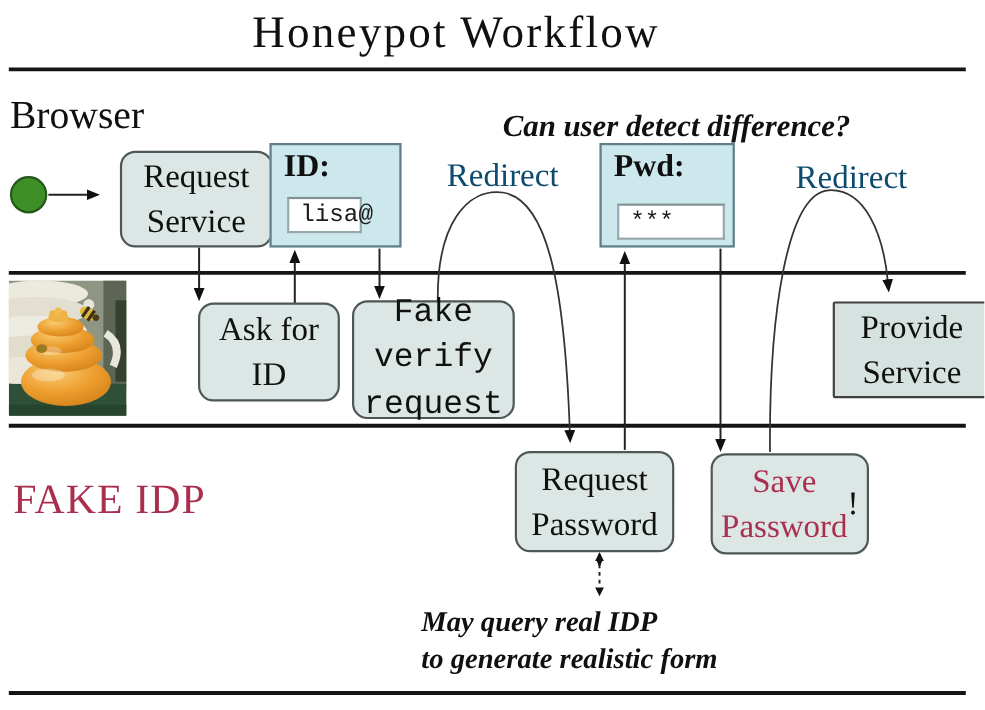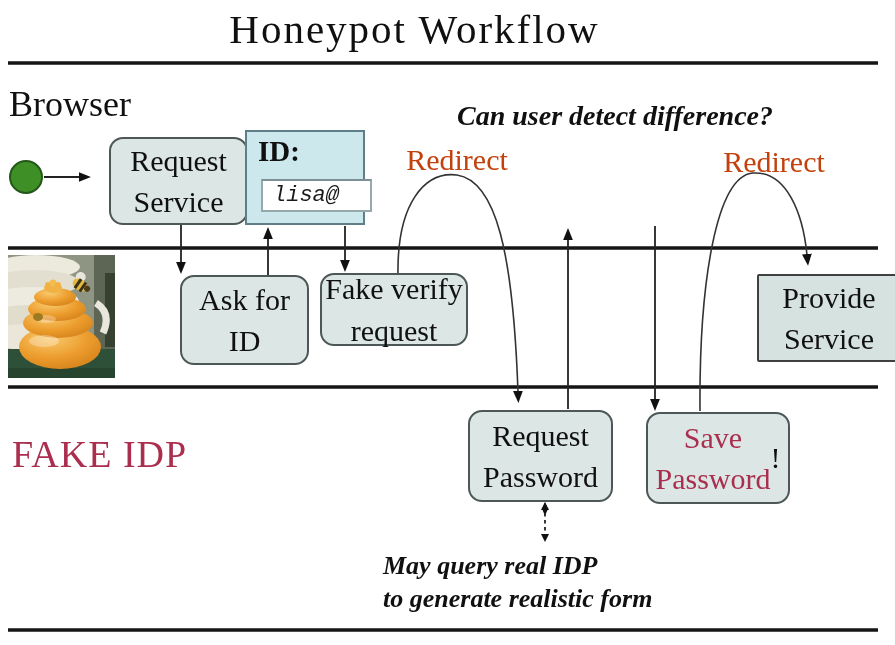--- a/index.html
+++ b/index.html
@@ -3,21 +3,21 @@
 <meta charset="utf-8">
 <style>
   html,body{margin:0;padding:0;background:#fff;}
   .stage{position:relative;width:895px;height:645px;background:#ffffff;
          font-family:"Liberation Serif", serif;color:#101010;overflow:hidden;}
   .abs{position:absolute;}
   .title{left:0;top:5px;width:829px;text-align:center;font-size:41px;letter-spacing:2px;}
   .lane-label{font-size:36px;text-align:right;}
   .fake-idp{font-size:38px;color:#aa2e4e;letter-spacing:1px;}
   .question{font-size:28px;font-style:italic;font-weight:bold;}
-  .redirect{font-size:30px;color:#c2410c;text-align:center;width:120px;}
+  .redirect{font-size:30px;color:#0c4a6e;text-align:center;width:120px;}
   .note{font-size:26px;font-style:italic;font-weight:bold;line-height:33px;white-space:pre-line;}
   .node{position:absolute;background:#dbe6e5;border:2px solid #4e5757;border-radius:14px;
         display:flex;align-items:center;justify-content:center;text-align:center;
         font-size:30px;line-height:1.38;white-space:pre-line;box-sizing:border-box;z-index:3;margin-left:18px;}
   .node.square{border-radius:2px;border:2px solid #404040;background:#d6e2e0;}
   .node .red-text{color:#aa2e4e;}
   .node .black-text{color:#101010;}
   .form-box{position:absolute;background:#cde8ed;border:2px solid #5e7f88;box-sizing:border-box;z-index:3;}
   .form-label{position:absolute;left:11px;top:3px;font-size:29px;font-weight:bold;}
   .form-input{position:absolute;background:#ffffff;border:2px solid #96a8ac;border-top-color:#7d9095;
@@ -114,28 +114,32 @@
   <div class="abs redirect" style="left:397px;top:143px;">Redirect</div>
   <div class="abs redirect" style="left:714px;top:145px;">Redirect</div>
   <div class="abs fake-idp" style="left:12px;top:432px;">FAKE IDP</div>
   <div class="abs note" style="left:383px;top:549px;">May query real IDP
 to generate realistic form</div>
 
   <div class="node" style="left:91px;top:137px;width:139px;height:88px;">Request
 Service</div>
   <div class="node" style="left:162px;top:275px;width:129px;height:90px;">Ask for
 ID</div>
-  <div class="node" style="left:302px;top:273px;width:148px;height:73px;">Fake verify
+  <div class="node" style="left:302px;top:273px;width:148px;height:108px;font-family:Liberation Mono, monospace;">Fake verify
 request</div>
   <div class="node square" style="left:739px;top:274px;width:144px;height:88px;">Provide
 Service</div>
   <div class="node" style="left:450px;top:410px;width:145px;height:92px;">Request
 Password</div>
   <div class="node" style="left:628px;top:412px;width:144px;height:92px;"><span class="red-text">Save
 Password</span><span class="black-text">!</span></div>
 
   <div class="form-box" style="left:245px;top:130px;width:120px;height:95px;">
     <div class="form-label">ID:</div>
-    <div class="form-input" style="left:14px;top:47px;width:111px;height:33px;font-style:italic;">lisa@</div>
+    <div class="form-input" style="left:14px;top:47px;width:68px;height:33px;">lisa@</div>
   </div>
 
+  <div class="form-box" style="left:545px;top:130px;width:123px;height:95px;">
+    <div class="form-label">Pwd:</div>
+    <div class="form-input" style="left:14px;top:53px;width:98px;height:33px;">***</div>
+  </div>
 
 </div>
 
 </body></html>

